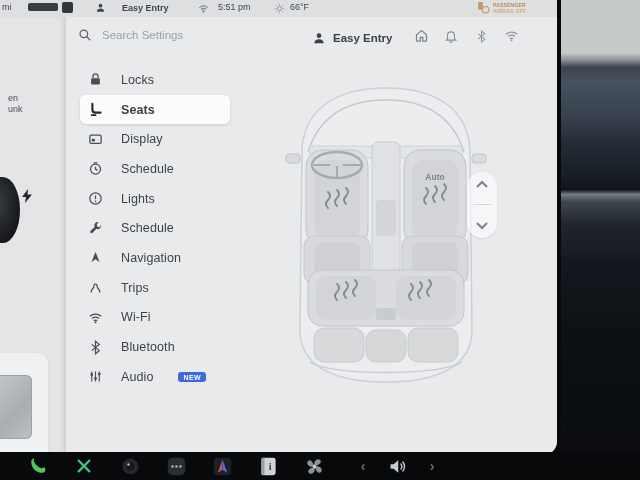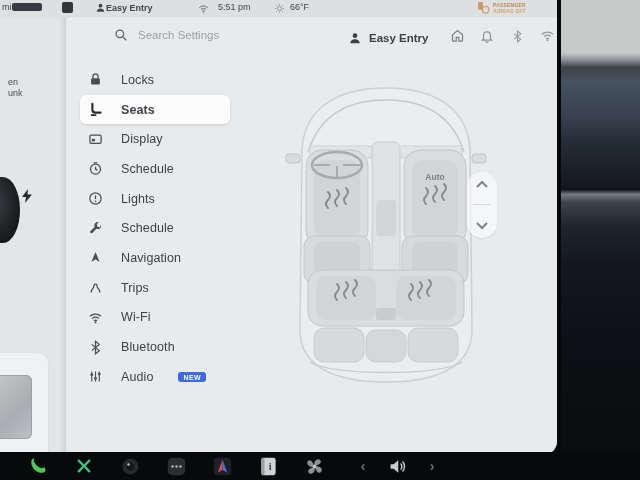--- a/index.html
+++ b/index.html
@@ -17,45 +17,45 @@
   #bezel-edge { position:absolute; left:555px; top:0; width:6px; height:458px; background:#07090b; }
 
   
   #screen { position:absolute; left:0; top:0; width:557px; height:455px;
     background:#e9eaec; border-bottom-right-radius:14px; overflow:hidden; }
 
   
   #statusbar { position:absolute; left:0; top:0; width:557px; height:17px;
     background:#dddfe1; box-shadow:0 1px 2px rgba(0,0,0,.10);
     color:#42464b; font-size:9px; }
-  #statusbar .sb { position:absolute; top:2px; display:flex; align-items:center; gap:0; }
+  #statusbar .sb { position:absolute; top:2px; display:flex; align-items:center; gap:16px; }
   .batt { width:30px; height:8px; background:#393d43; border-radius:2px; }
   .sb-ico { width:11px; height:11px; display:inline-block; }
   #airbag-wrap { position:absolute; left:477px; top:1px; display:flex; gap:3px; align-items:center; }
   #airbag-text { font-size:5px; line-height:6px; color:#bc8a4e; letter-spacing:.2px; font-weight:bold; }
   #airbag-text .off { color:#d3a96e; }
 
   
   #underlay { position:absolute; left:0; top:17px; width:66px; height:438px;
     background:#e4e5e7; box-shadow:inset -6px 0 8px -6px rgba(0,0,0,.18); }
-  #underlay .cut-text { position:absolute; left:8px; top:60px; font-size:9px; color:#4a4e53; line-height:11px; }
+  #underlay .cut-text { position:absolute; left:8px; top:76px; font-size:9px; color:#4a4e53; line-height:11px; }
   #car-nose { position:absolute; left:-14px; top:160px; width:34px; height:66px;
     background:radial-gradient(ellipse at 30% 40%, #3a3d42 0%, #17191c 70%); border-radius:40% 55% 55% 40%; }
   #bolt { position:absolute; left:22px; top:172px; }
   #mini-card { position:absolute; left:-10px; top:336px; width:58px; height:110px;
     background:#f0f1f3; border-radius:10px; box-shadow:0 1px 3px rgba(0,0,0,.08); }
   #mini-obj { position:absolute; left:2px; top:22px; width:40px; height:64px;
     background:linear-gradient(135deg,#c7c9cc,#a9acb0 60%,#bfc2c5); border-radius:6px;
     box-shadow:inset 0 0 0 1px #9da0a4; }
 
   
   #panel { position:absolute; left:66px; top:17px; width:491px; height:438px; background:#e9eaec; }
 
   
-  #searchrow { position:absolute; left:0; top:8px; width:491px; height:26px;margin-left:36px; }
+  #searchrow { position:absolute; left:0; top:8px; width:491px; height:26px; }
   #search-box { position:absolute; left:12px; top:3px; display:flex; align-items:center; gap:10px; }
   #search-input { border:none; background:transparent; outline:none; font-size:11.5px;
     color:#5a5e63; width:150px; font-family:"Liberation Sans", sans-serif; }
   #search-input::placeholder { color:#9ba0a5; }
   #hdr-right { position:absolute; left:246px; top:3px; display:flex; align-items:center; }
   #hdr-profile { display:flex; align-items:center; gap:7px; font-size:11.5px; font-weight:bold; color:#3c4043; }
   .hdr-ico { width:30px; text-align:center; }
 
   
   #sidebar { position:absolute; left:14px; top:48px; width:150px; }

